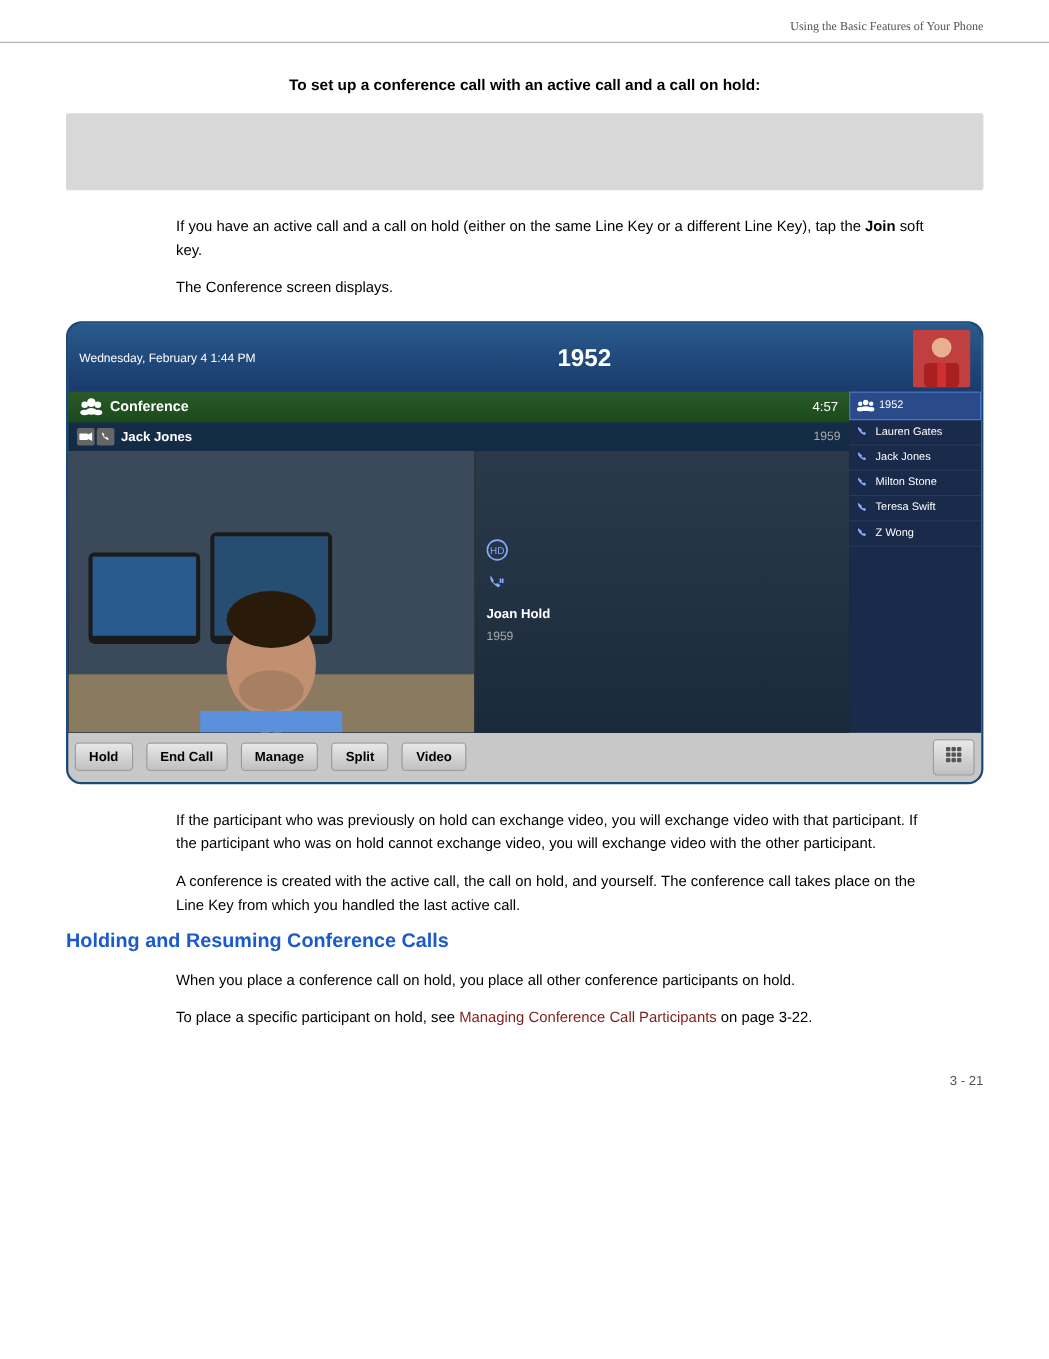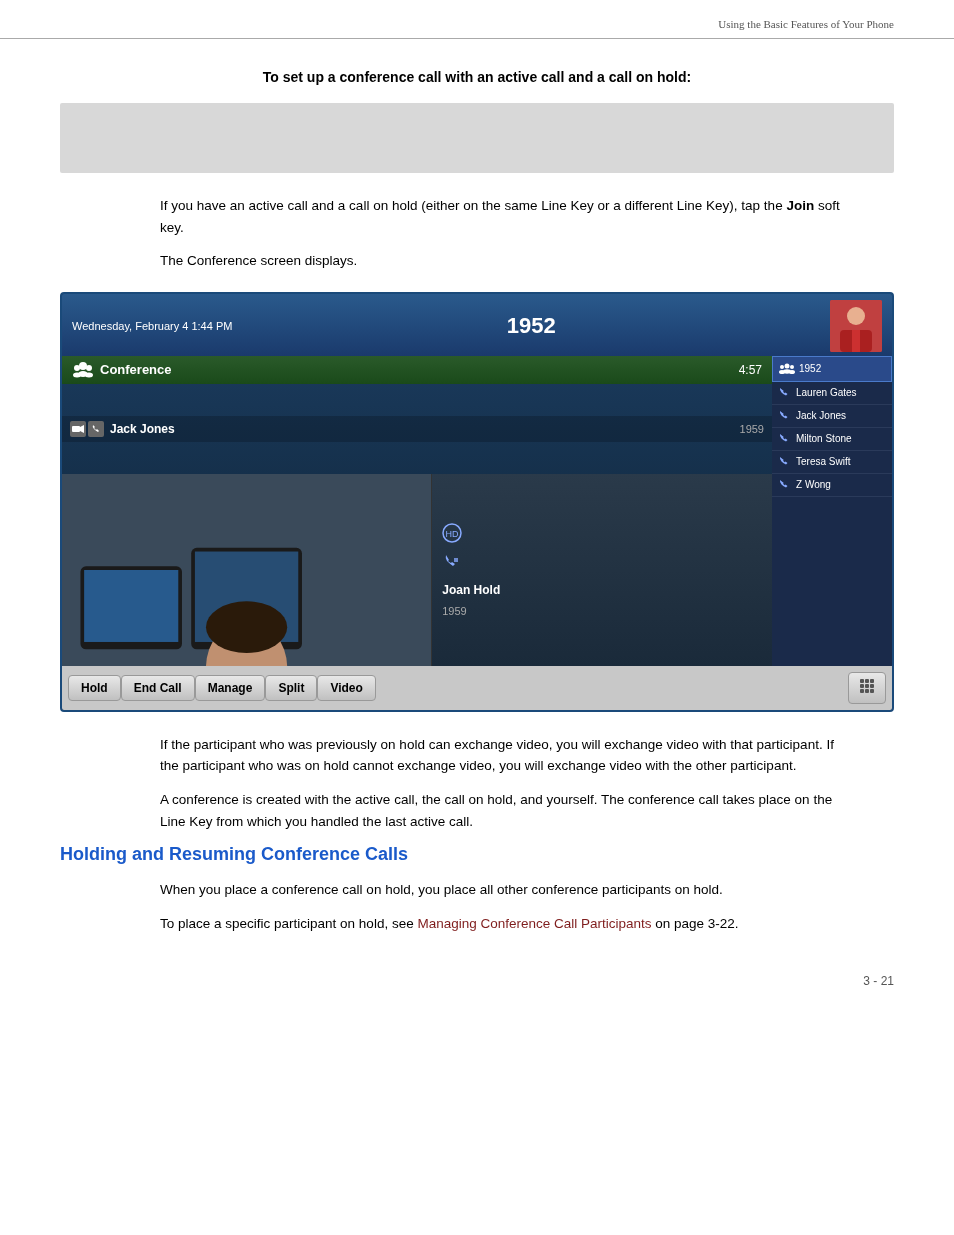--- a/index.html
+++ b/index.html
@@ -61,21 +61,21 @@
     .body-text b {
       font-weight: bold;
     }
 
     
     .phone-screenshot {
       border: 2px solid #1a4a7a;
       background: linear-gradient(180deg, #1a3a5c 0%, #0d2340 100%);
       width: 100%;
       margin: 20px 0 22px 0;
-      border-radius: 4px;
+      border-radius: 14px;
       overflow: hidden;
       position: relative;
     }
 
     
     .phone-status-bar {
       display: flex;
       justify-content: space-between;
       align-items: center;
       padding: 6px 10px 4px 10px;
@@ -100,21 +100,20 @@
       display: flex;
       height: 310px;
     }
 
     
     .phone-left {
       flex: 1;
       display: flex;
       flex-direction: column;
       background: linear-gradient(180deg, #1a3a5c 0%, #0d2030 100%);
-      gap: 32px;
     }
 
     .conference-bar {
       background: linear-gradient(180deg, #2a5a2a 0%, #1a4a1a 100%);
       display: flex;
       justify-content: space-between;
       align-items: center;
       padding: 5px 10px;
     }
 
@@ -238,21 +237,21 @@
     .top-contact {
       background: #2a4a8a;
       border: 1px solid #4a7aca;
     }
 
     
     .phone-buttons {
       display: flex;
       background: #c8c8c8;
       padding: 6px;
-      gap: 0;
+      gap: 12px;
       align-items: center;
     }
 
     .phone-btn {
       background: linear-gradient(180deg, #e8e8e8 0%, #c0c0c0 100%);
       border: 1px solid #999;
       border-radius: 4px;
       padding: 5px 12px;
       font-size: 12px;
       font-family: Arial, sans-serif;

